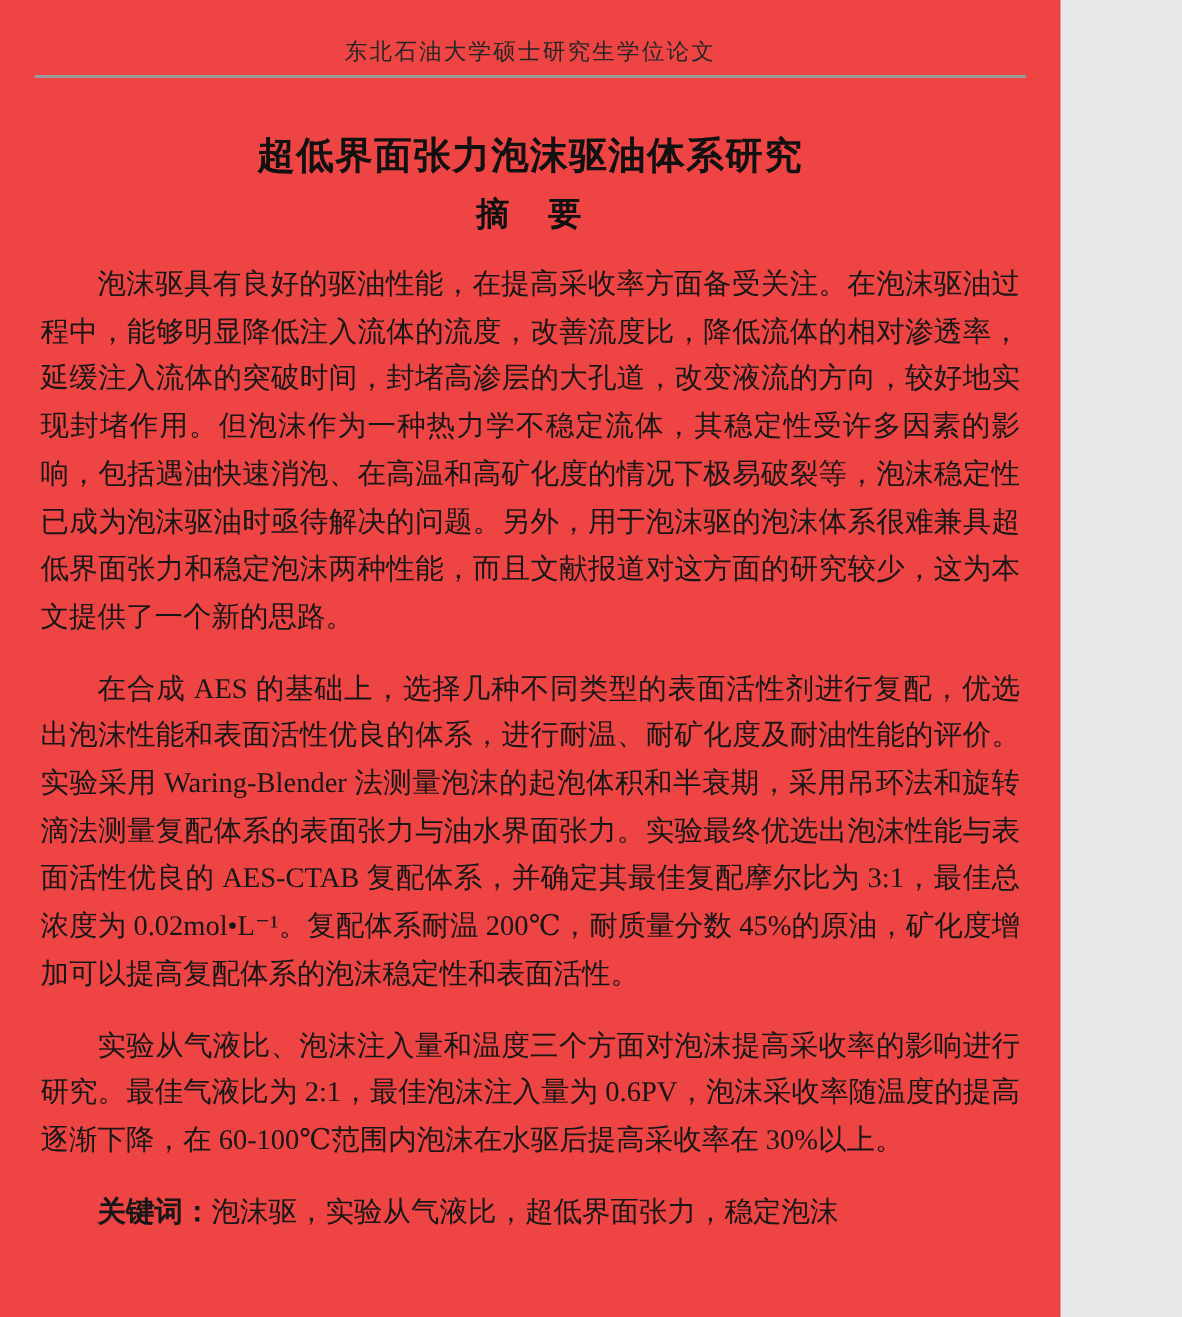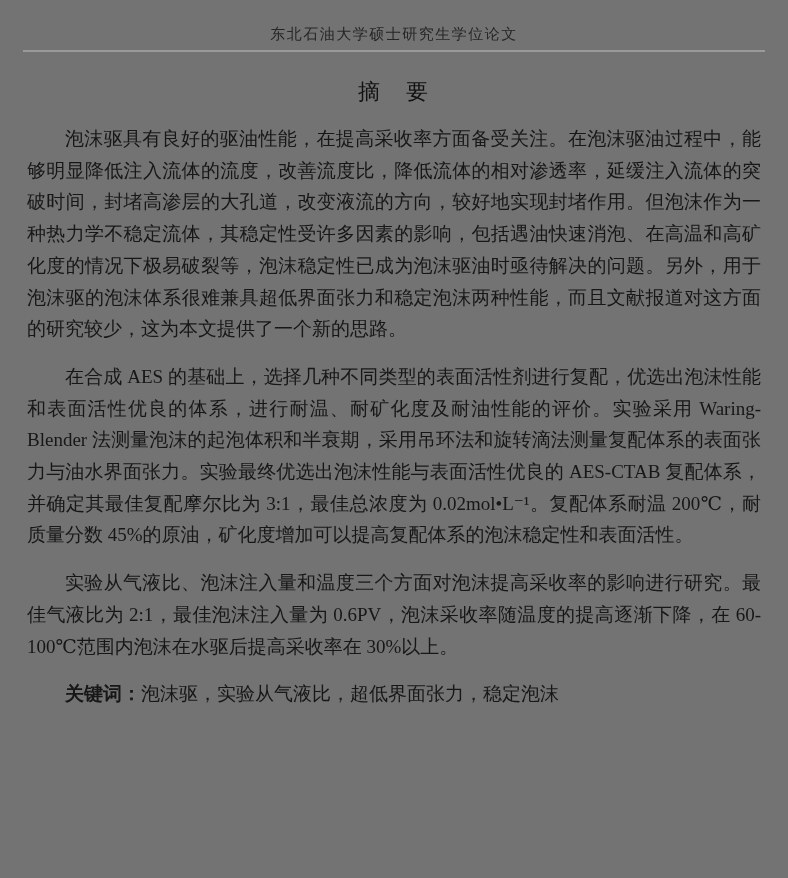--- a/index.html
+++ b/index.html
@@ -3,23 +3,23 @@
 <meta charset="utf-8">
 <style>
   * { margin: 0; padding: 0; box-sizing: border-box; }
   html, body { background: #e8e8e8; }
   body {
     font-family: "Liberation Serif", "DejaVu Serif", serif;
     -webkit-font-smoothing: antialiased;
   }
   .page {
     position: relative;
-    width: 788px;
+    width: 707px;
     height: 878px;
-    background: #737373;
+    background: #ef4444;
     color: #161616;
     overflow: hidden;
   }
   .running-head {
     padding-top: 25px;
     text-align: center;
     font-size: 15px;
     letter-spacing: 1.5px;
     color: #262626;
   }
@@ -31,24 +31,24 @@
   .doc-title {
     margin-top: 35px;
     text-align: center;
     font-size: 25px;
     font-weight: bold;
     letter-spacing: 1px;
     font-family: "Liberation Sans", "DejaVu Sans", sans-serif;
     color: #111111;
   }
   .abstract-heading {
-    margin-top: 25px;
+    margin-top: 8px;
     text-align: center;
     font-size: 22px;
-    font-weight: normal;
+    font-weight: bold;
     letter-spacing: 2px;
     font-family: "Liberation Sans", "DejaVu Sans", sans-serif;
     color: #111111;
   }
   .body-text {
     margin: 15px 27px 0 27px;
     font-size: 19px;
     line-height: 31.7px;
     text-align: justify;
     color: #171717;
@@ -64,20 +64,21 @@
 </style>
 </head>
 <body>
 
 <div class="page">
 
   <div class="running-head">东北石油大学硕士研究生学位论文</div>
 
   <hr class="head-rule">
 
+  <div class="doc-title">超低界面张力泡沫驱油体系研究</div>
 
   <div class="abstract-heading">摘　要</div>
 
   <div class="body-text">
     <p>泡沫驱具有良好的驱油性能，在提高采收率方面备受关注。在泡沫驱油过程中，能够明显降低注入流体的流度，改善流度比，降低流体的相对渗透率，延缓注入流体的突破时间，封堵高渗层的大孔道，改变液流的方向，较好地实现封堵作用。但泡沫作为一种热力学不稳定流体，其稳定性受许多因素的影响，包括遇油快速消泡、在高温和高矿化度的情况下极易破裂等，泡沫稳定性已成为泡沫驱油时亟待解决的问题。另外，用于泡沫驱的泡沫体系很难兼具超低界面张力和稳定泡沫两种性能，而且文献报道对这方面的研究较少，这为本文提供了一个新的思路。</p>
     <p>在合成 AES 的基础上，选择几种不同类型的表面活性剂进行复配，优选出泡沫性能和表面活性优良的体系，进行耐温、耐矿化度及耐油性能的评价。实验采用 Waring-Blender 法测量泡沫的起泡体积和半衰期，采用吊环法和旋转滴法测量复配体系的表面张力与油水界面张力。实验最终优选出泡沫性能与表面活性优良的 AES-CTAB 复配体系，并确定其最佳复配摩尔比为 3:1，最佳总浓度为 0.02mol•L⁻¹。复配体系耐温 200℃，耐质量分数 45%的原油，矿化度增加可以提高复配体系的泡沫稳定性和表面活性。</p>
     <p>实验从气液比、泡沫注入量和温度三个方面对泡沫提高采收率的影响进行研究。最佳气液比为 2:1，最佳泡沫注入量为 0.6PV，泡沫采收率随温度的提高逐渐下降，在 60-100℃范围内泡沫在水驱后提高采收率在 30%以上。</p>
     <p><span class="kw-label">关键词：</span><span>泡沫驱，实验从气液比，超低界面张力，稳定泡沫</span></p>
   </div>
 

